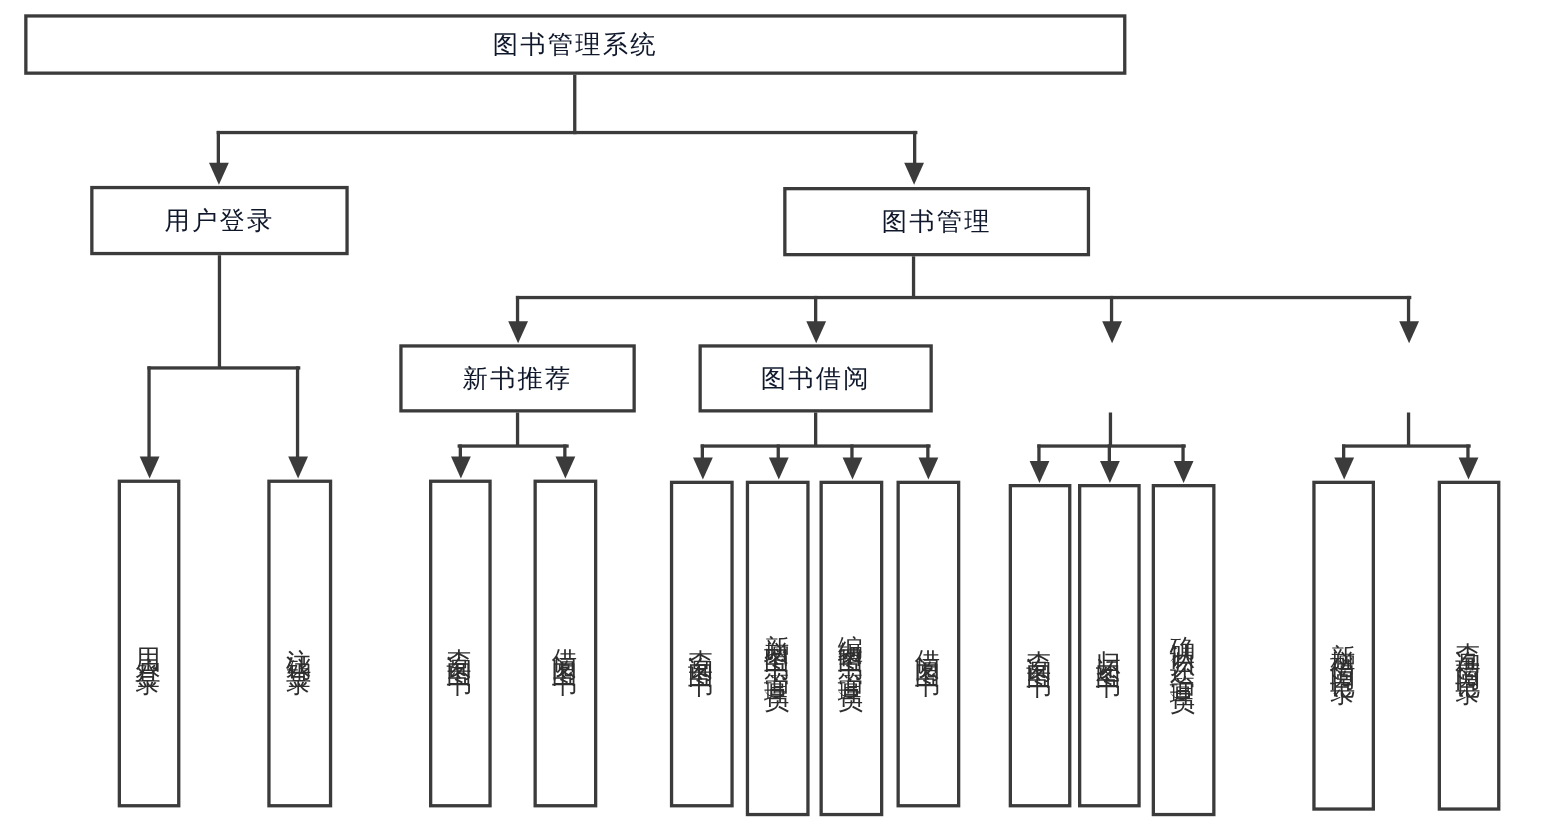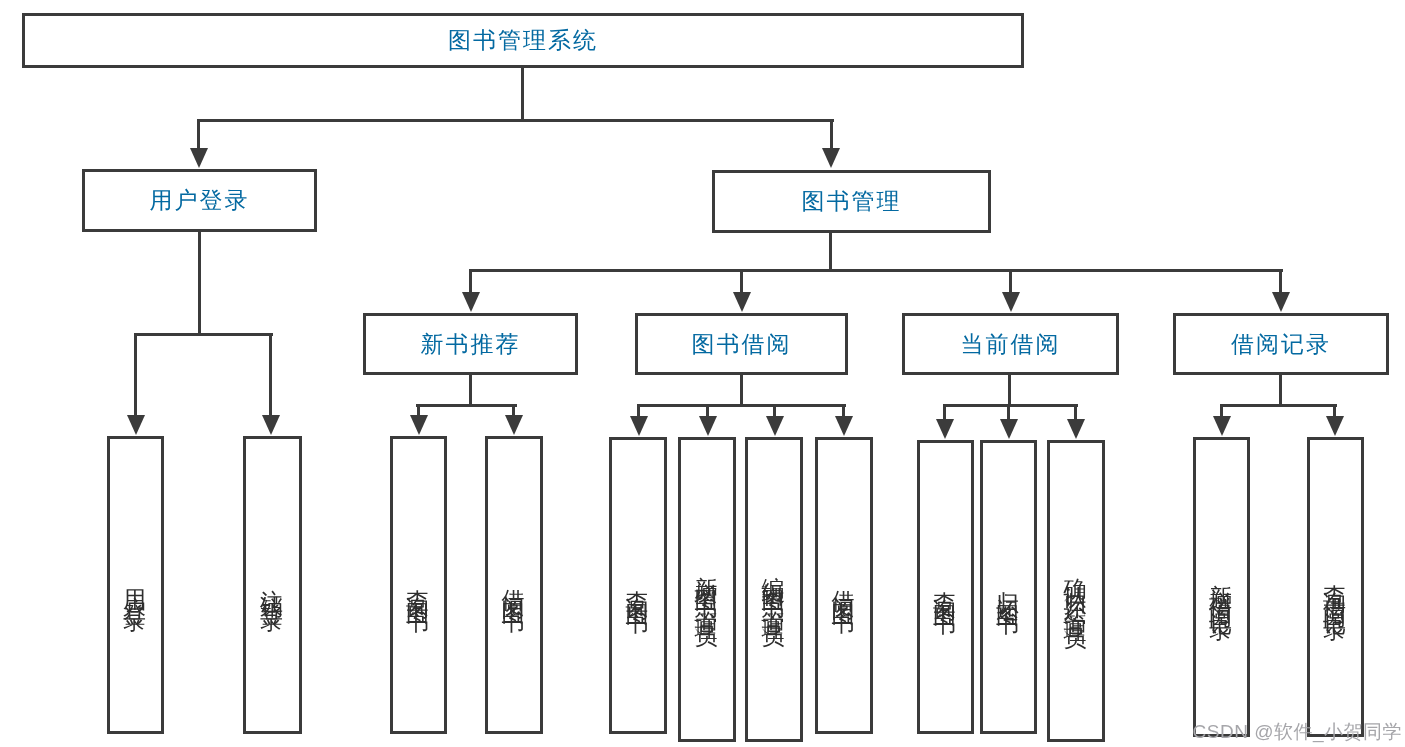--- a/index.html
+++ b/index.html
@@ -16,21 +16,21 @@
     box-sizing:border-box;
     border:3px solid #3b3b3b;
     background:#ffffff;
     display:flex;
     align-items:center;
     justify-content:center;
   }
   .box.h span{
     font-size:23px;
     letter-spacing:2px;
-    color:#0369a1;
+    color:#0f172a;
     white-space:nowrap;
   }
   .box.v span{
     writing-mode:vertical-rl;
     text-orientation:mixed;
     font-size:23px;
     letter-spacing:7px;
     color:#2e2e2e;
   }
   .line{
@@ -69,26 +69,20 @@
   <div class="box h" style="left:712px;top:170px;width:279px;height:63px">
     <span>图书管理</span>
   </div>
 
   <div class="box h" style="left:635px;top:313px;width:213px;height:62px">
     <span>图书借阅</span>
   </div>
   <div class="box h" style="left:363px;top:313px;width:215px;height:62px">
     <span>新书推荐</span>
   </div>
-  <div class="box h" style="left:902px;top:313px;width:217px;height:62px">
-    <span>当前借阅</span>
-  </div>
-  <div class="box h" style="left:1173px;top:313px;width:216px;height:62px">
-    <span>借阅记录</span>
-  </div>
 
   <div class="box v" style="left:107px;top:436px;width:57px;height:298px">
     <span>用户登录</span>
   </div>
   <div class="box v" style="left:243px;top:436px;width:59px;height:298px">
     <span>注销登录</span>
   </div>
 
   <div class="box v" style="left:390px;top:436px;width:57px;height:298px">
     <span>查询图书</span>
@@ -120,21 +114,20 @@
     <span>确认归还（管理员）</span>
   </div>
 
   <div class="box v" style="left:1193px;top:437px;width:57px;height:300px">
     <span>新增借阅记录</span>
   </div>
   <div class="box v" style="left:1307px;top:437px;width:57px;height:300px">
     <span>查询借阅记录</span>
   </div>
 
-  <div class="watermark">CSDN @软件_小贺同学</div>
 <div class="line" style="left: 521px; top: 68px; width: 3px; height: 54px;"></div>
     <div class="line" style="left: 197px; top: 119px; width: 637px; height: 3px;"></div>
     <div class="line" style="left: 197px; top: 119px; width: 3px; height: 38px;"></div>
     <div class="line" style="left: 830px; top: 119px; width: 3px; height: 38px;"></div>
     <div class="line" style="left: 198px; top: 232px; width: 3px; height: 103px;"></div>
     <div class="line" style="left: 134px; top: 333px; width: 139px; height: 3px;"></div>
     <div class="line" style="left: 134px; top: 333px; width: 3px; height: 85px;"></div>
     <div class="line" style="left: 269px; top: 333px; width: 3px; height: 85px;"></div>
     <div class="line" style="left: 829px; top: 233px; width: 3px; height: 38px;"></div>
     <div class="line" style="left: 469px; top: 269px; width: 814px; height: 3px;"></div>

